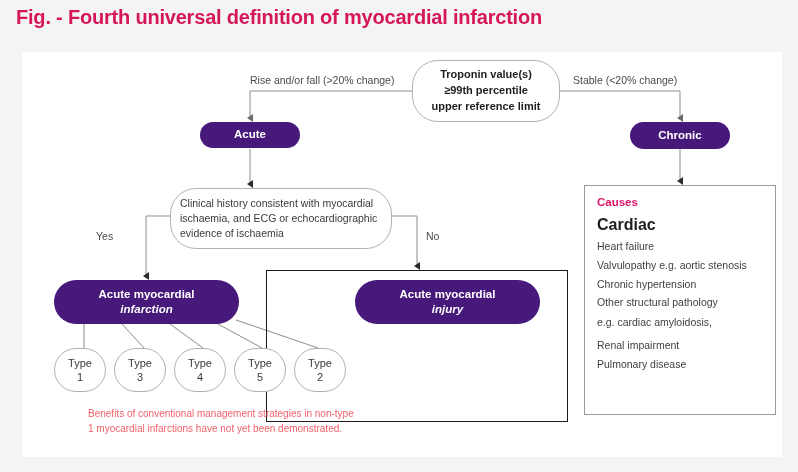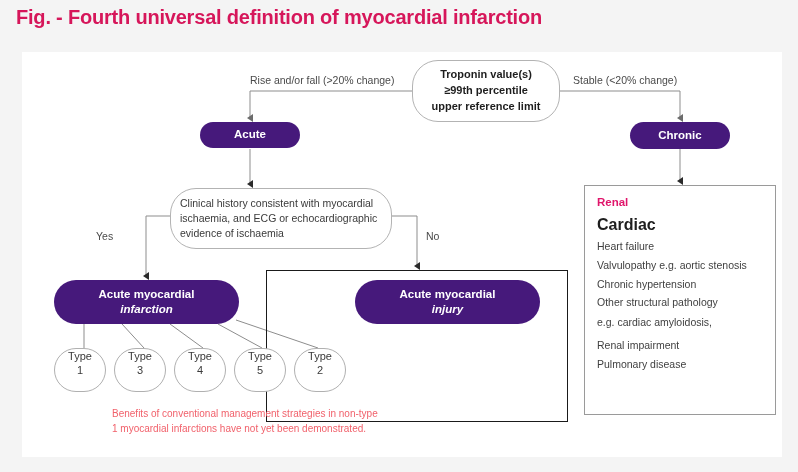--- a/index.html
+++ b/index.html
@@ -63,21 +63,21 @@
     border: 1px solid #b3b3b3;
     color: #3a3a3a;
   }
 
   .type-box {
     background: #ffffff;
     border: 1px solid #b0b0b0;
     display: flex;
     flex-direction: column;
     align-items: center;
-    justify-content: flex-start;
+    justify-content: center;
     font-size: 11px;
     color: #3a3a3a;
     line-height: 1.3;
   }
 
   .edge-label {
     position: absolute;
     font-size: 10.5px;
     color: #4a4a4a;
     white-space: nowrap;
@@ -151,21 +151,20 @@
   }
   .causes-spacer { height: 7px; }
 
   #footnote {
     position: absolute;
     left: 66px; top: 355px;
     width: 270px;
     font-size: 10px;
     color: #f1616b;
     line-height: 1.45;
-    margin-left: 24px;
   }
 </style>
 </head>
 <body>
 
 <div id="figure-title">Fig. - Fourth universal definition of myocardial infarction</div>
 
 <div id="diagram-panel">
 
   <svg id="connector-layer" viewBox="0 0 760 405">
@@ -251,21 +250,21 @@
   <div class="node type-box" style="left:212px; top:296px; width:52px; height:44px;">
     <span>Type</span>
     <span>5</span>
   </div>
   <div class="node type-box" style="left:272px; top:296px; width:52px; height:44px;">
     <span>Type</span>
     <span>2</span>
   </div>
 
   <div id="causes-panel">
-    <div id="causes-heading">Renal</div>
+    <div id="causes-heading">Causes</div>
 
     <div class="causes-group-title">Cardiac</div>
     <div class="causes-item">Heart failure</div>
     <div class="causes-item">Valvulopathy e.g. aortic stenosis</div>
     <div class="causes-item">Chronic hypertension</div>
     <div class="causes-item" style="margin-bottom:4px;">Other structural pathology</div>
     <div class="causes-item" style="margin-bottom:0;">e.g. cardiac amyloidosis,</div>
 
     <div class="causes-spacer"></div>
 

